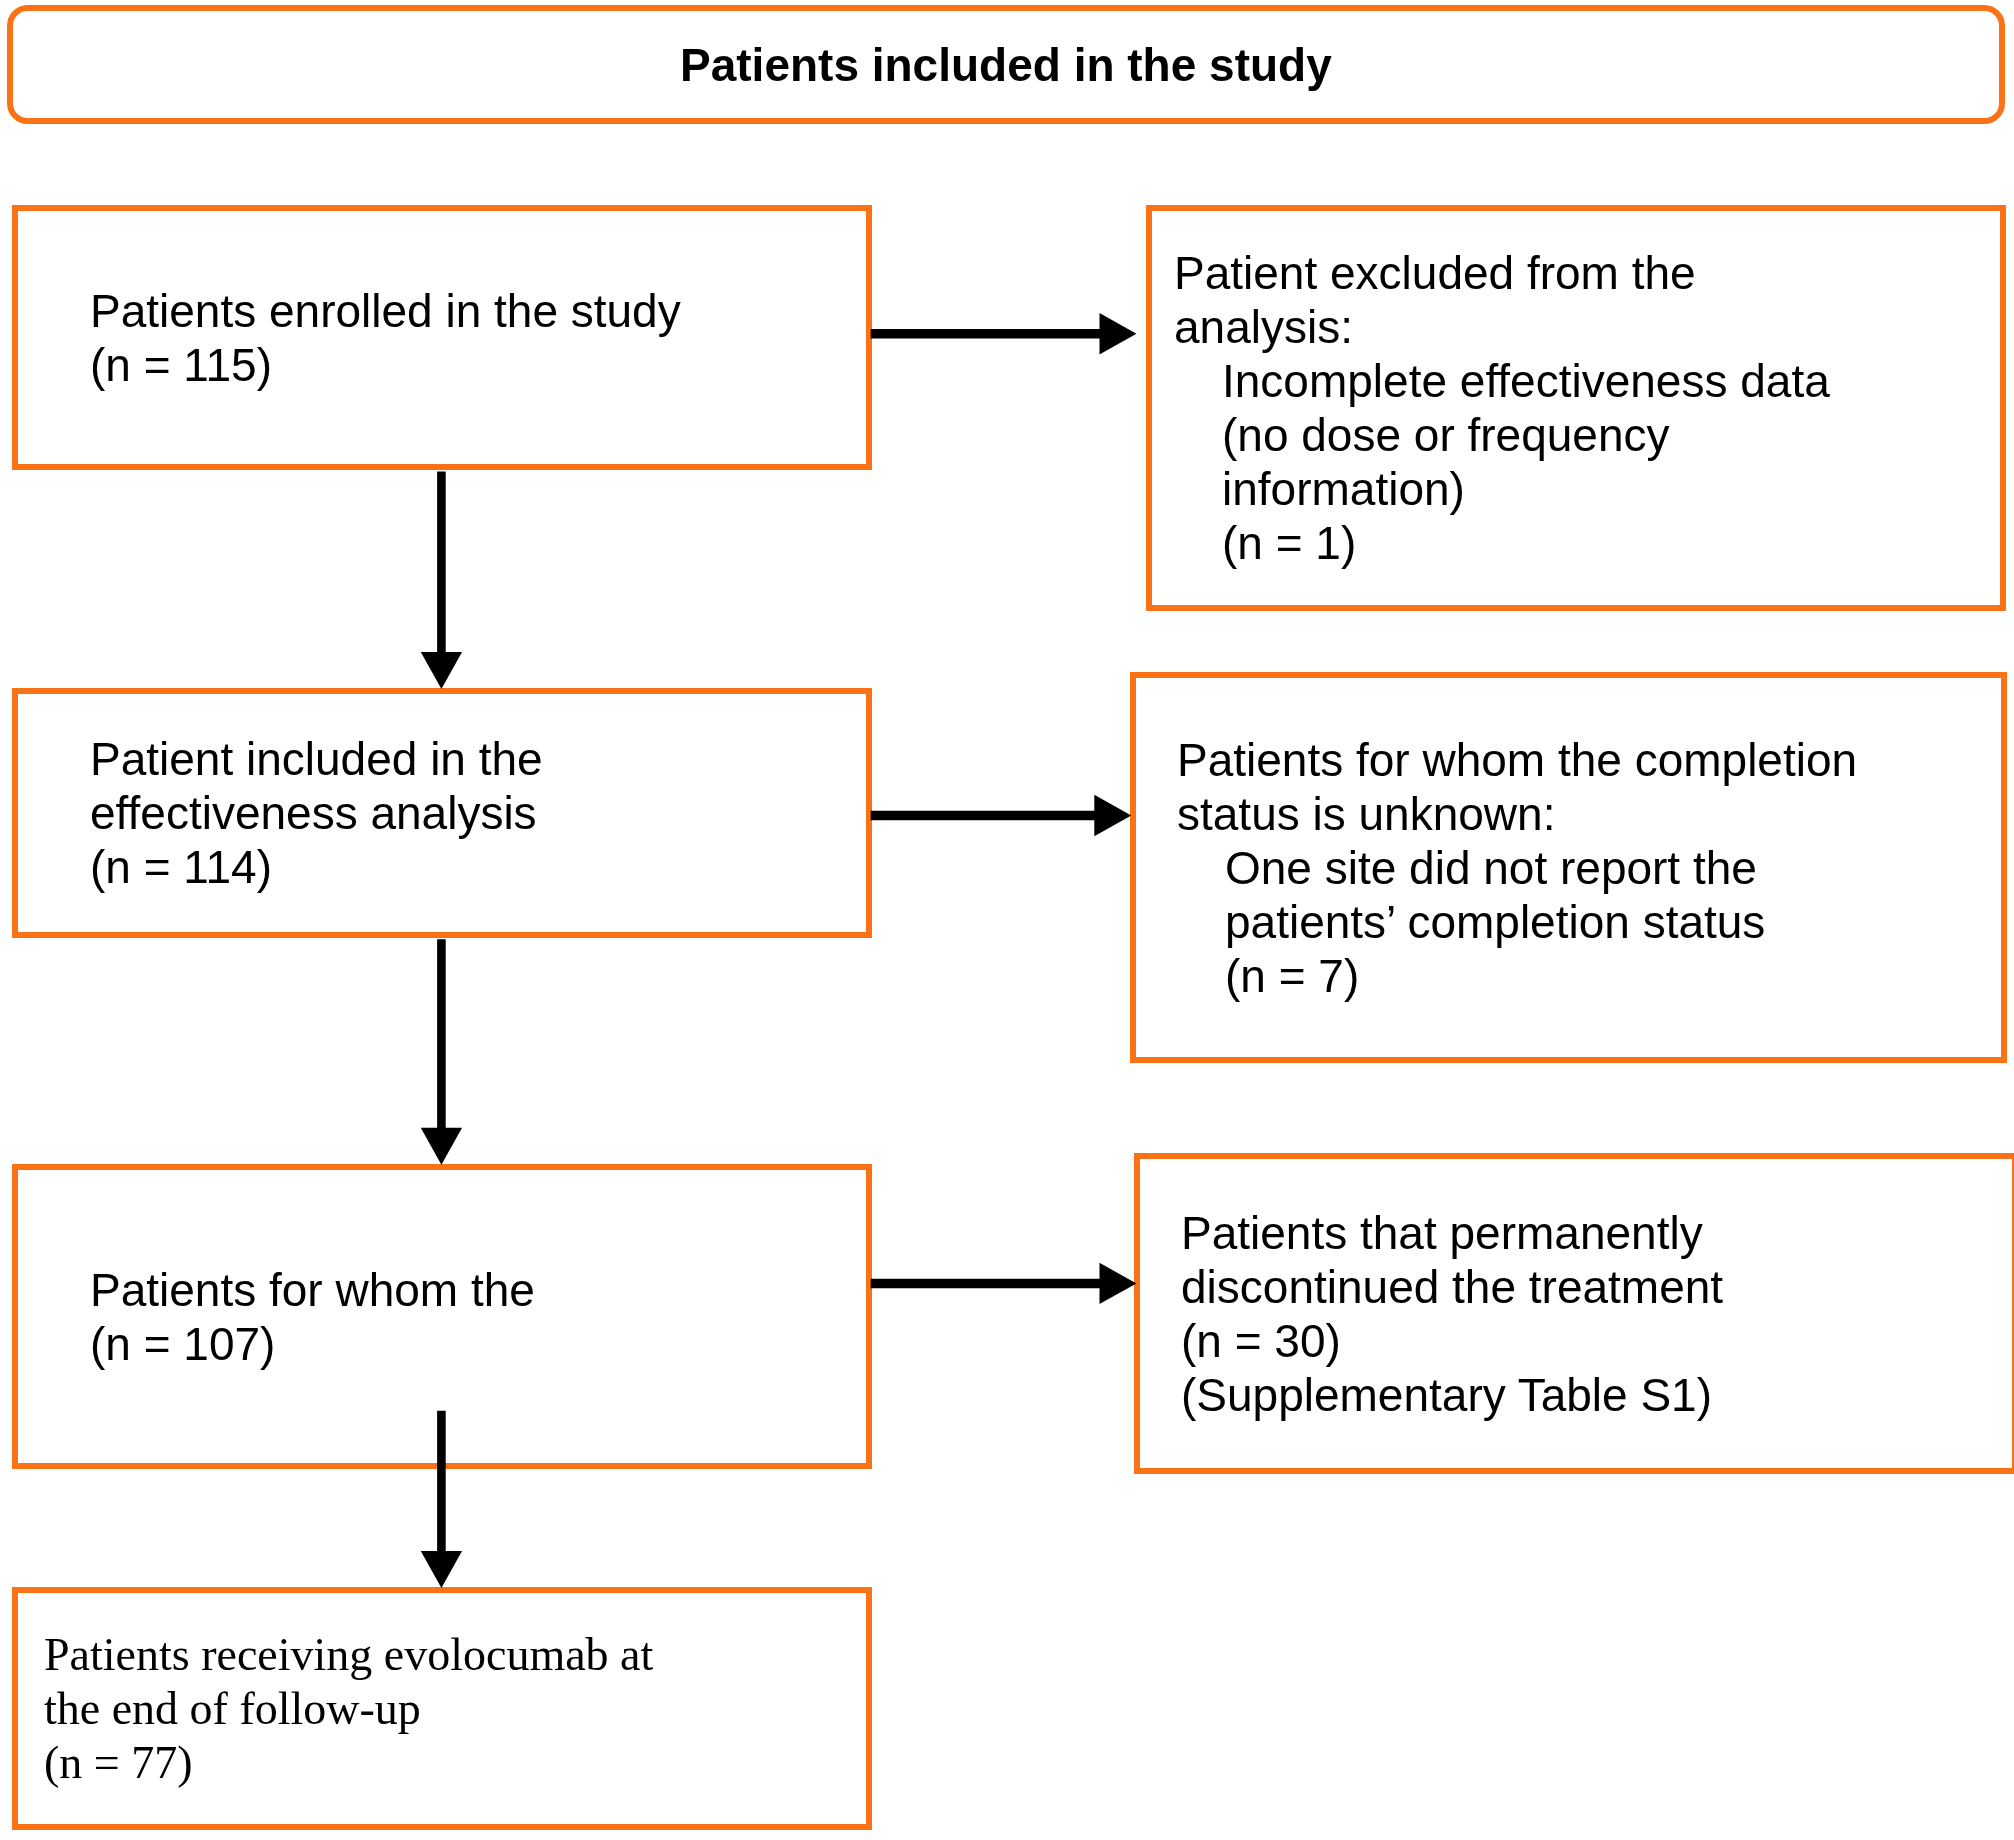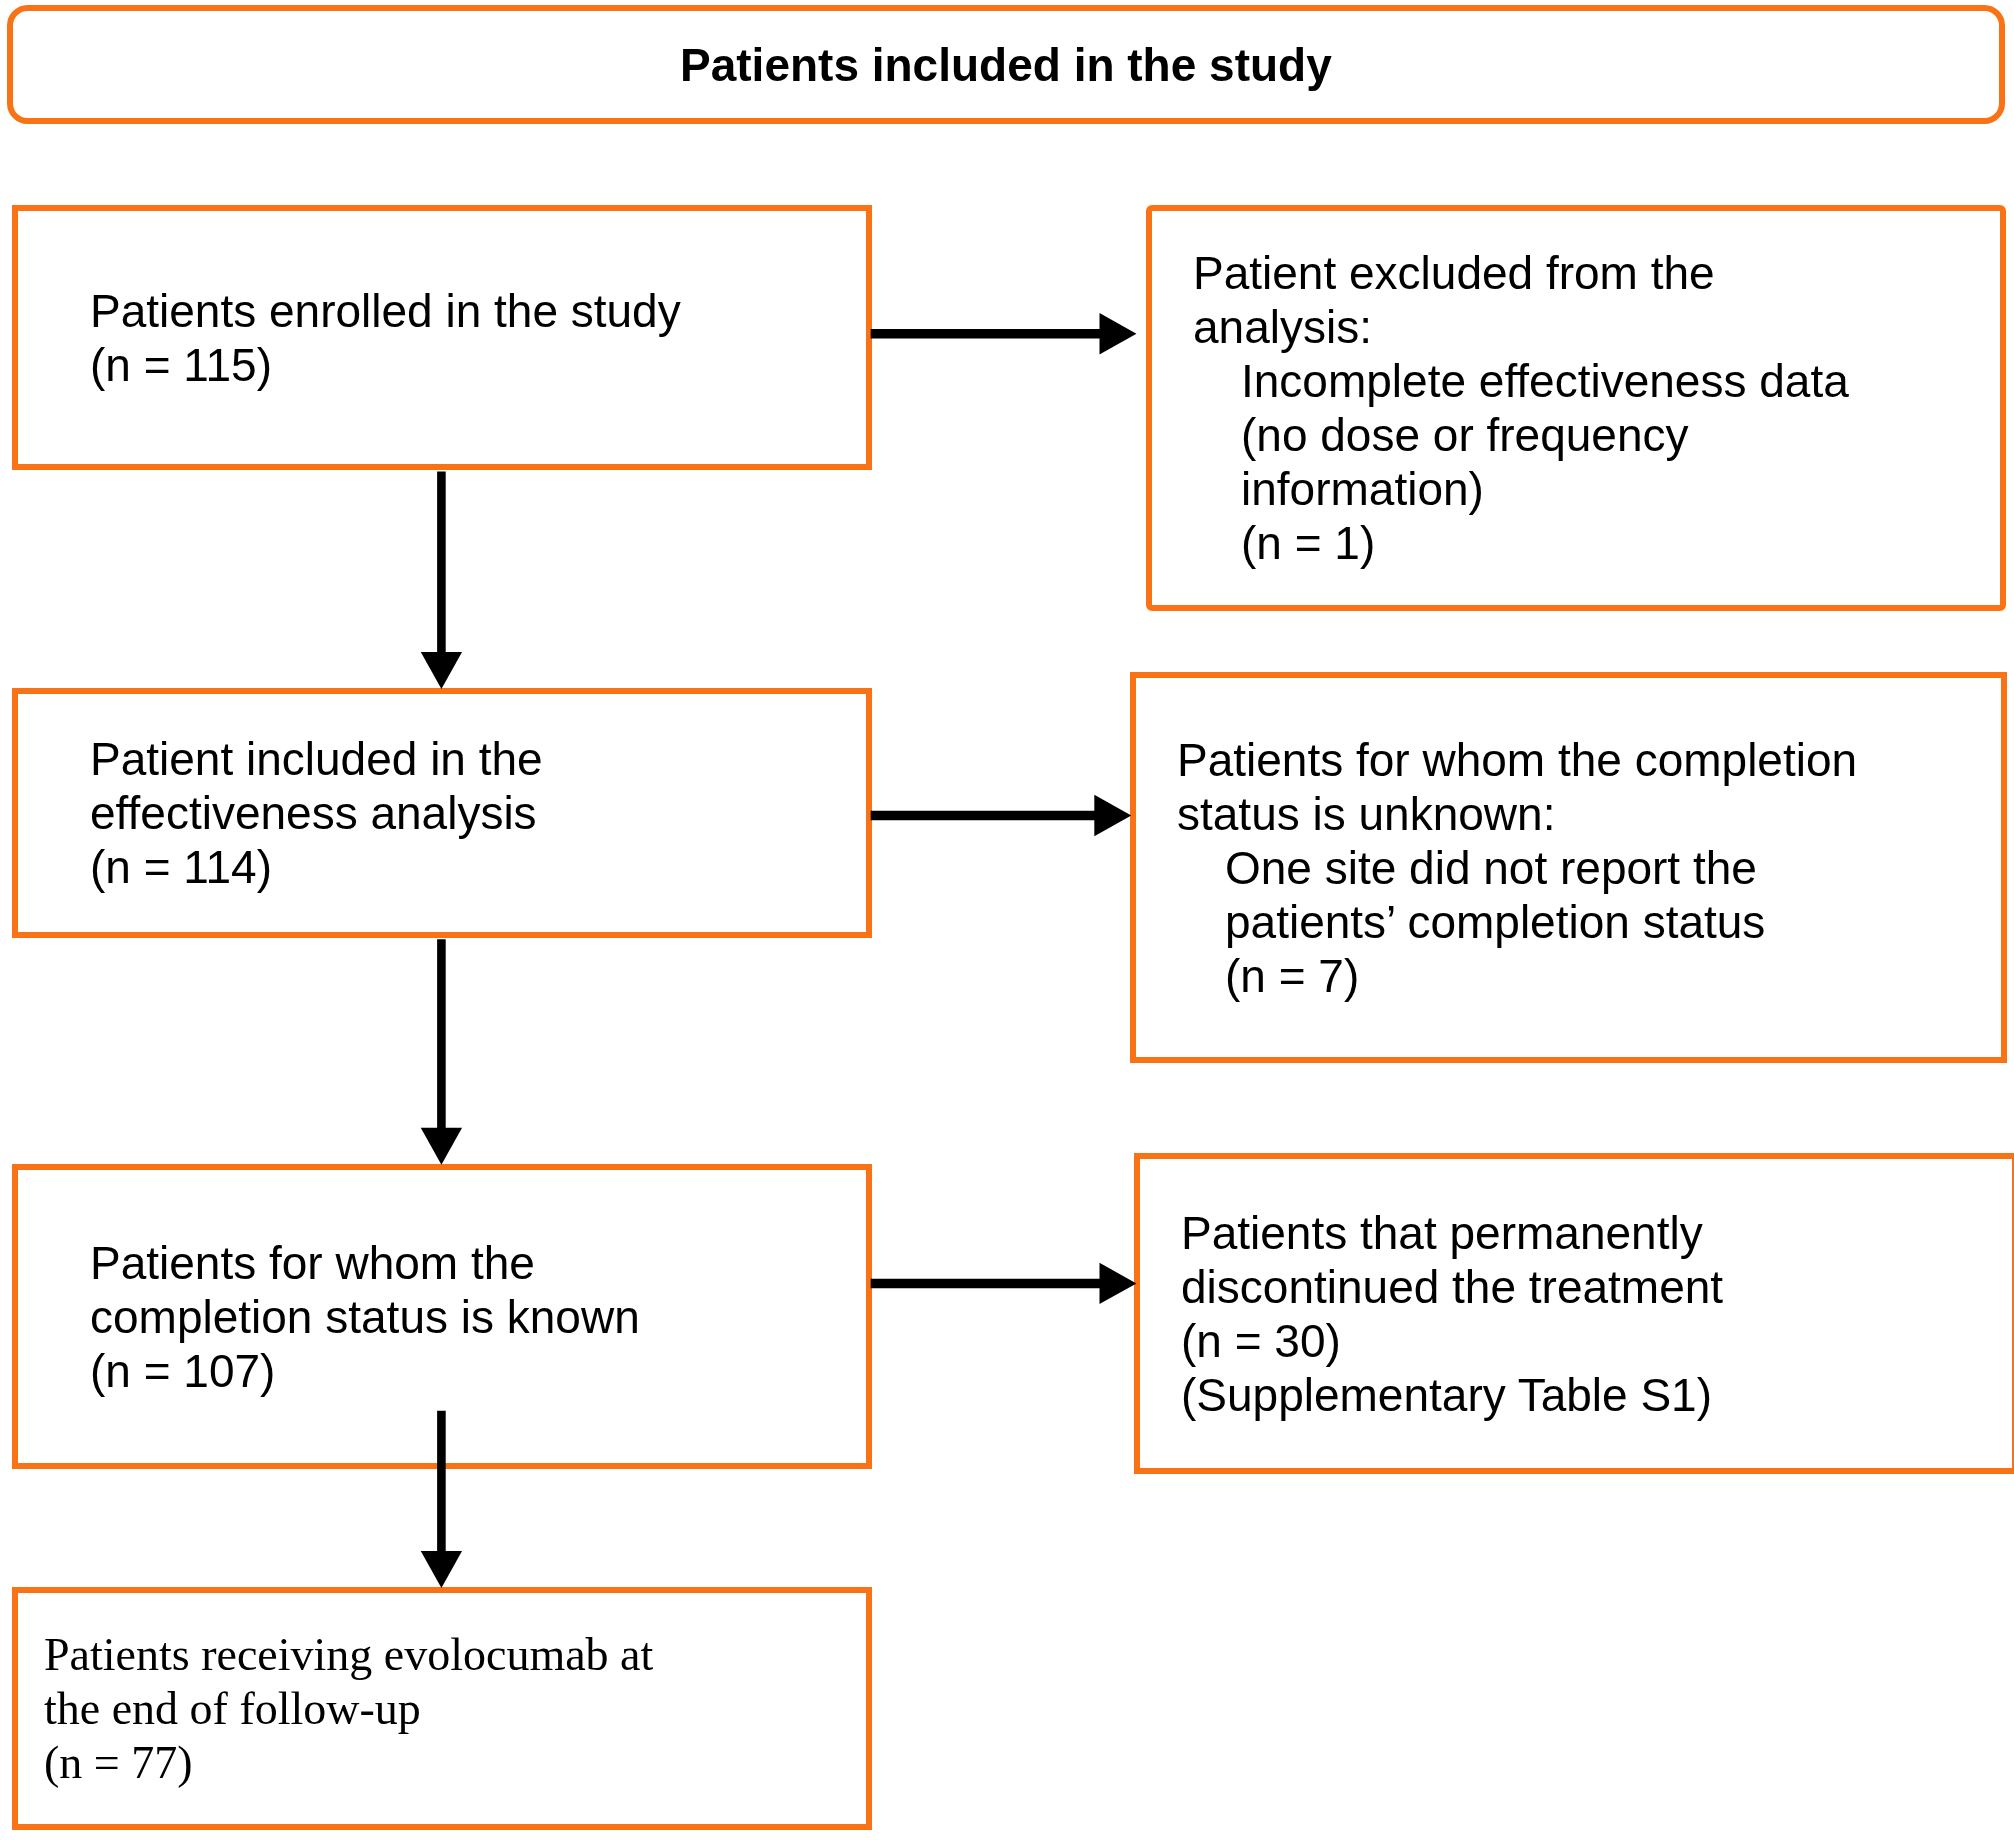--- a/index.html
+++ b/index.html
@@ -29,21 +29,21 @@
   }
   .title-box {
     border-radius: 20.6px;
     align-items: center;
     justify-content: center;
     font-weight: bold;
     text-align: center;
   }
   #box-title      { left: 6.9px;    top: 5.2px;    width: 1998px; height: 119px; }
   #box-enrolled   { left: 12px;   top: 205px;  width: 860px; height: 265px; padding-left: 72px; }
-  #box-excluded   { left: 1146px; top: 205px;  width: 860px; height: 406px; padding-left: 41px; padding-right: 13.8px; border-radius: 6px; }
+  #box-excluded   { left: 1146px; top: 205px;  width: 860px; height: 406px; padding-left: 22px; padding-right: 13.8px; }
   #box-effective  { left: 12px;   top: 688px;  width: 860px; height: 250px; padding-left: 72px; padding-right: 17px; }
   #box-unknown    { left: 1130px; top: 672px;  width: 877px; height: 391px; padding-left: 41px; padding-right: 13.8px; }
   #box-known      { left: 12px;   top: 1164px; width: 860px; height: 305px; padding-left: 72px; padding-right: 17px; }
   #box-discont    { left: 1134px; top: 1153px; width: 884px; height: 321px; padding-left: 41px; padding-right: 13.8px; }
   #box-final      { left: 12px;   top: 1587px; width: 860px; height: 243px; padding-left: 26px; padding-right: 17px; font-family: Liberation Serif, serif; }
   .line { white-space: nowrap; }
   .line.indent { padding-left: 48px; }
   #arrows {
     position: absolute;
     left: 0; top: 0;
@@ -84,21 +84,20 @@
   <div class="box" id="box-unknown">
     <div class="line">Patients for whom the completion</div>
     <div class="line">status is unknown:</div>
     <div class="line indent">One site did not report the</div>
     <div class="line indent">patients’ completion status</div>
     <div class="line indent">(n = 7)</div>
   </div>
 
   <div class="box" id="box-known">
     <div class="line">Patients for whom the</div>
-    <div class="line">completion status is known</div>
     <div class="line">(n = 107)</div>
   </div>
 
   <div class="box" id="box-discont">
     <div class="line">Patients that permanently</div>
     <div class="line">discontinued the treatment</div>
     <div class="line">(n = 30)</div>
     <div class="line">(Supplementary Table S1)</div>
   </div>
 

